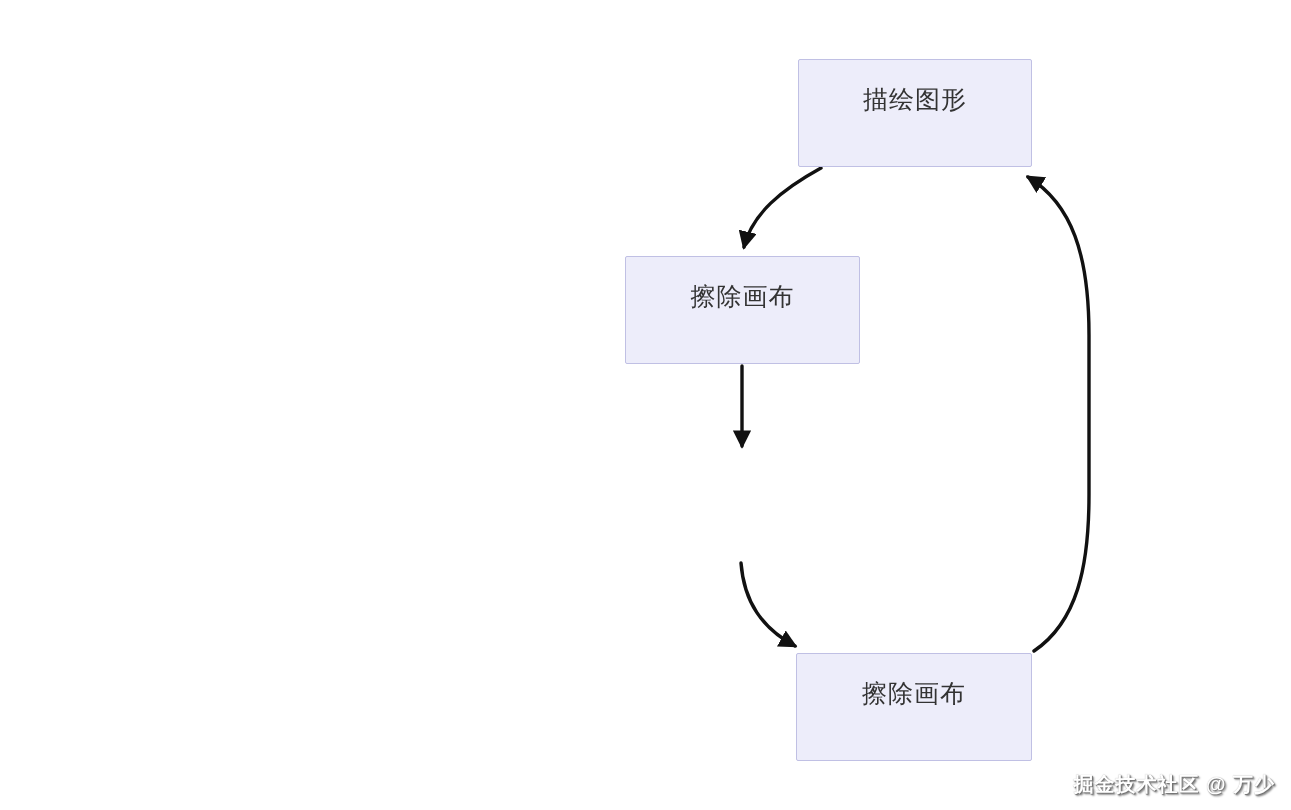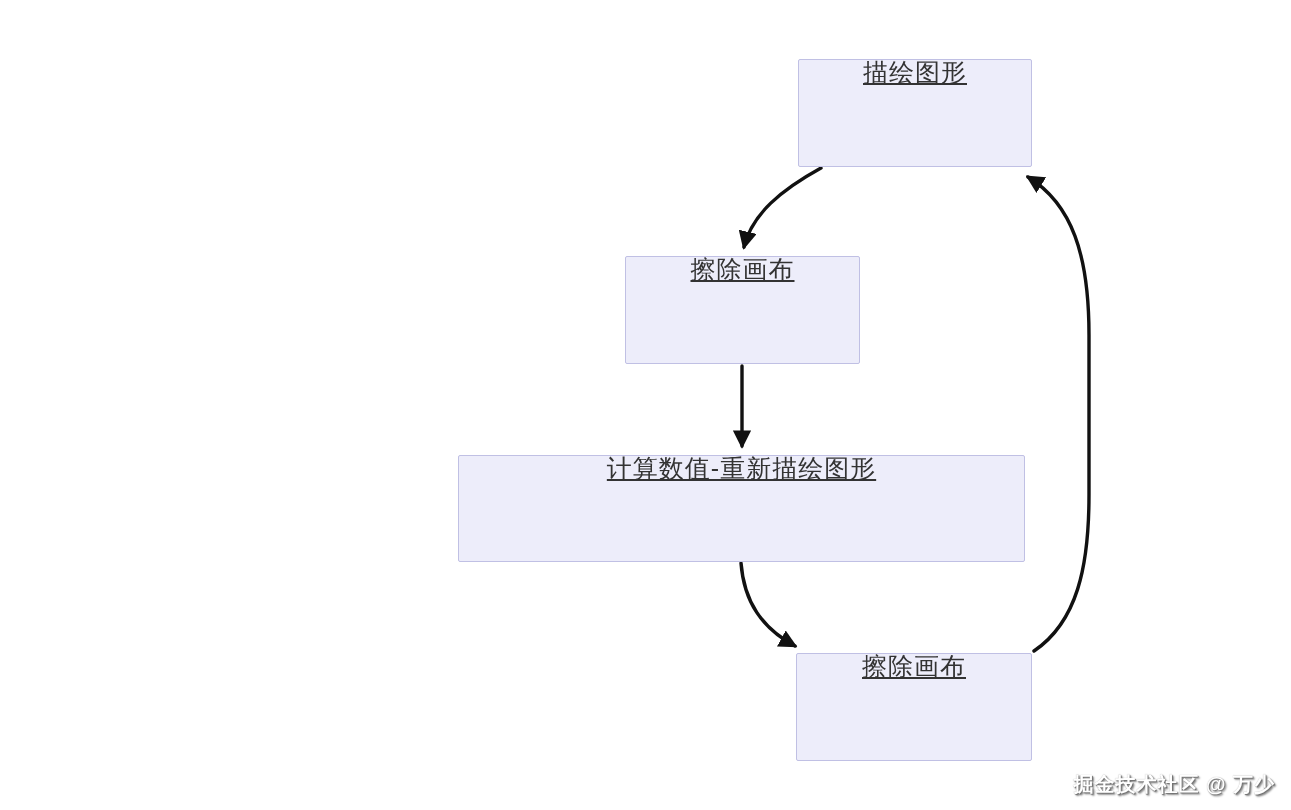--- a/index.html
+++ b/index.html
@@ -30,22 +30,22 @@
     border: 1.5px solid #c0c0e4;
     border-radius: 2px;
     text-align: center;
     color: #333333;
     font-size: 25px;
     letter-spacing: 1px;
     line-height: 1;
   }
   .node .node-label {
     display: block;
+    padding-top: 27px;
     white-space: nowrap;
-    text-decoration: underline;
   }
   .node-draw    { left: 798px; top:  59px; width: 234px; height: 108px; }
   .node-erase1  { left: 625px; top: 256px; width: 235px; height: 108px; }
   .node-compute { left: 458px; top: 455px; width: 567px; height: 107px; }
   .node-erase2  { left: 796px; top: 653px; width: 236px; height: 108px; }
   .watermark {
     position: absolute;
     right: 16px;
     bottom: 12px;
     font-size: 20px;
@@ -81,23 +81,20 @@
   </svg>
 
   <div class="node node-draw">
     <span class="node-label">描绘图形</span>
   </div>
 
   <div class="node node-erase1">
     <span class="node-label">擦除画布</span>
   </div>
 
-  <div class="node node-compute">
-    <span class="node-label">计算数值-重新描绘图形</span>
-  </div>
 
   <div class="node node-erase2">
     <span class="node-label">擦除画布</span>
   </div>
 
   <div class="watermark">掘金技术社区 @ 万少</div>
 
 </div>
 
 </body></html>

